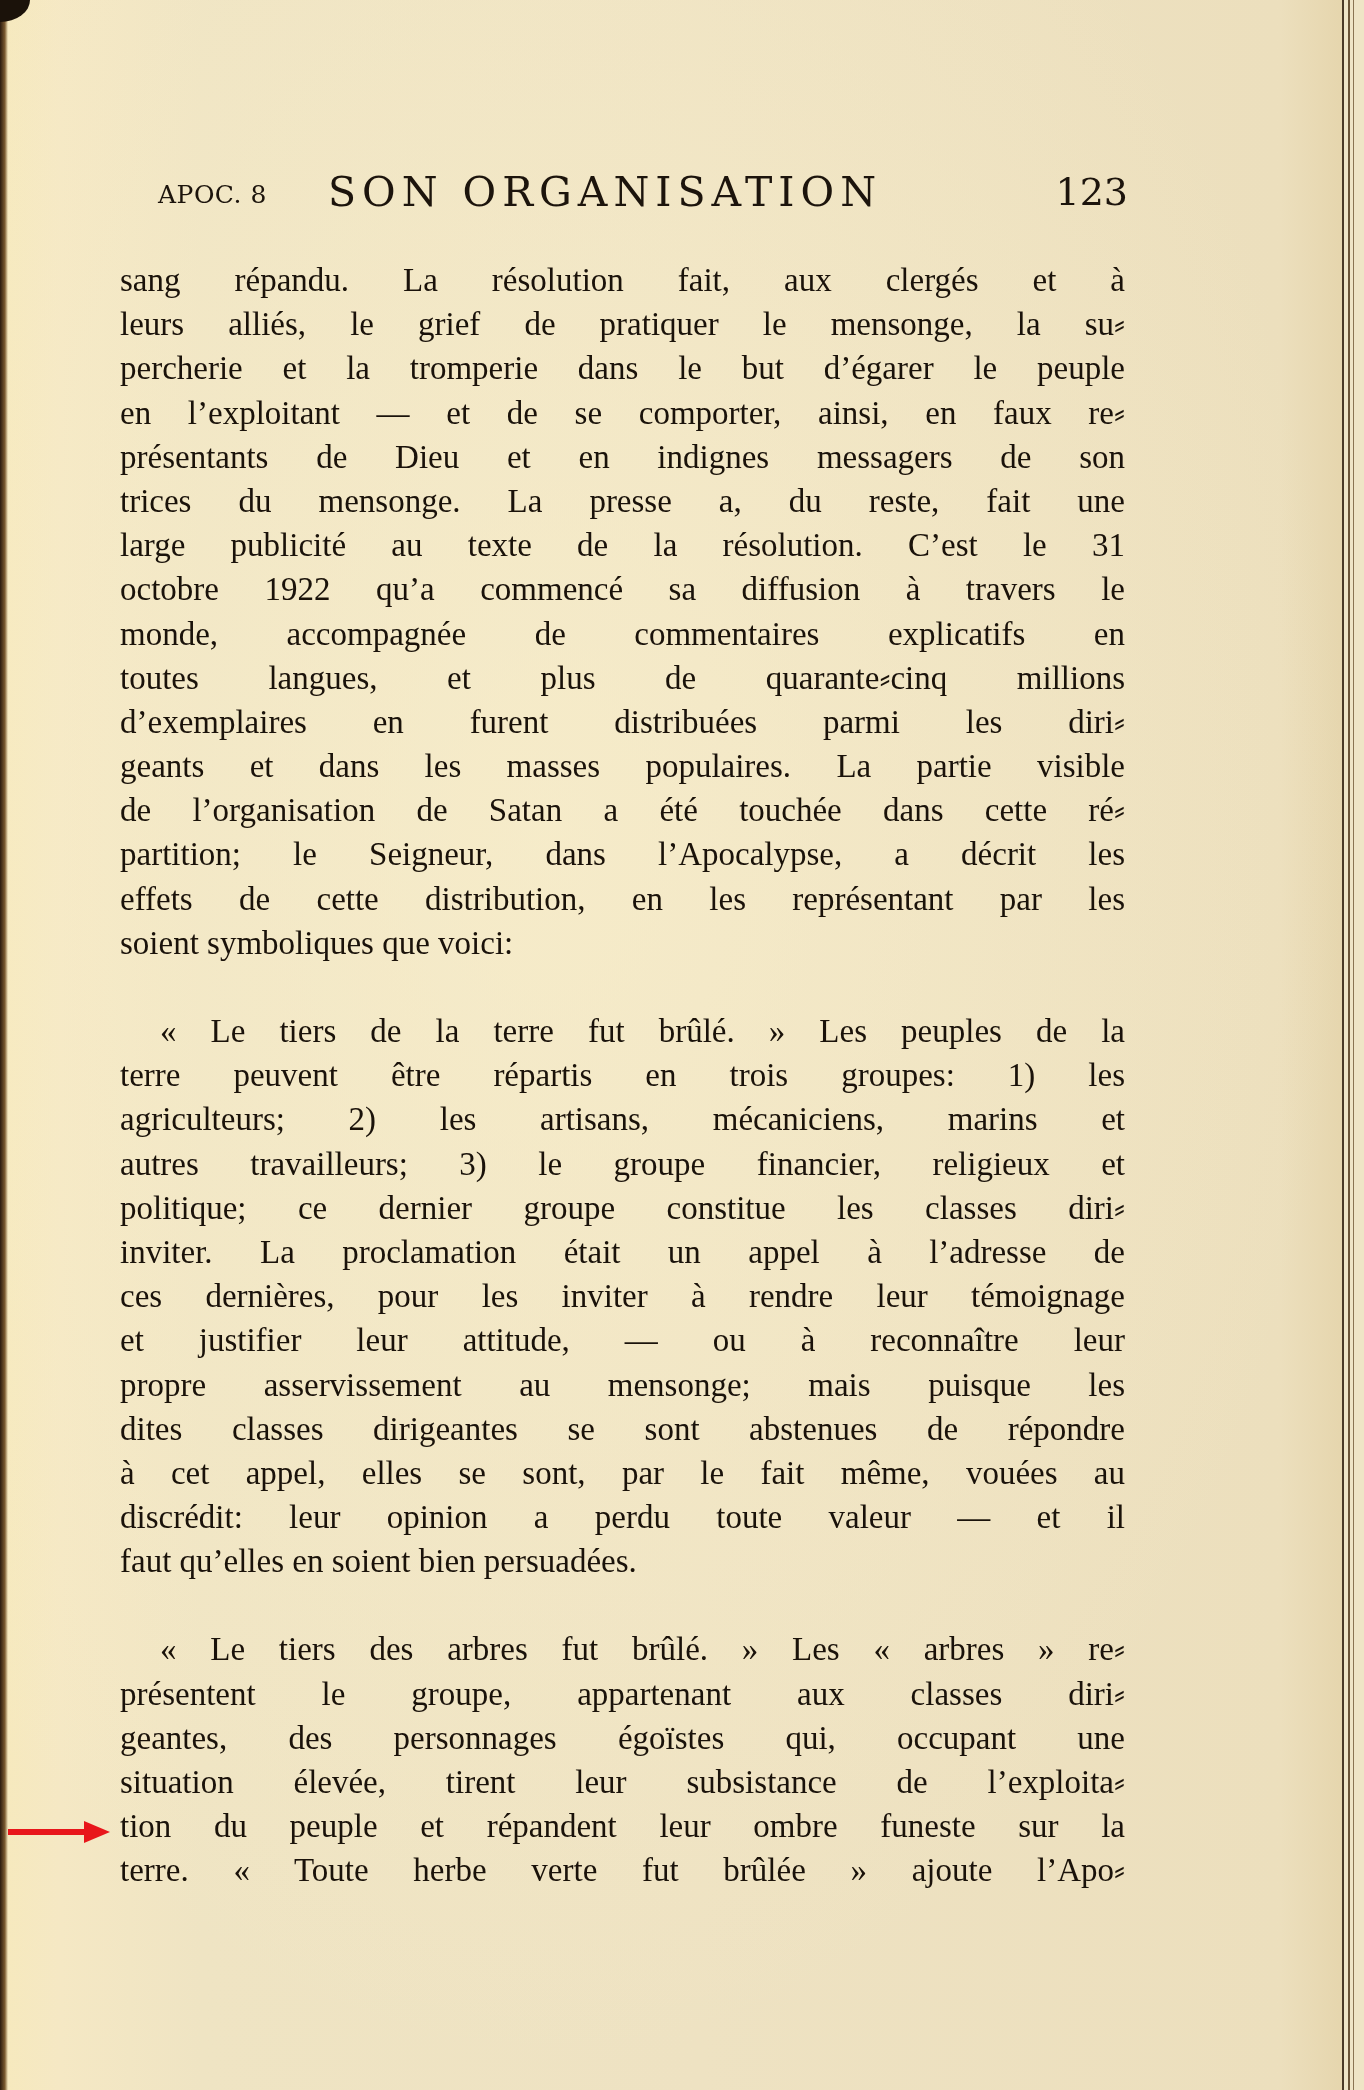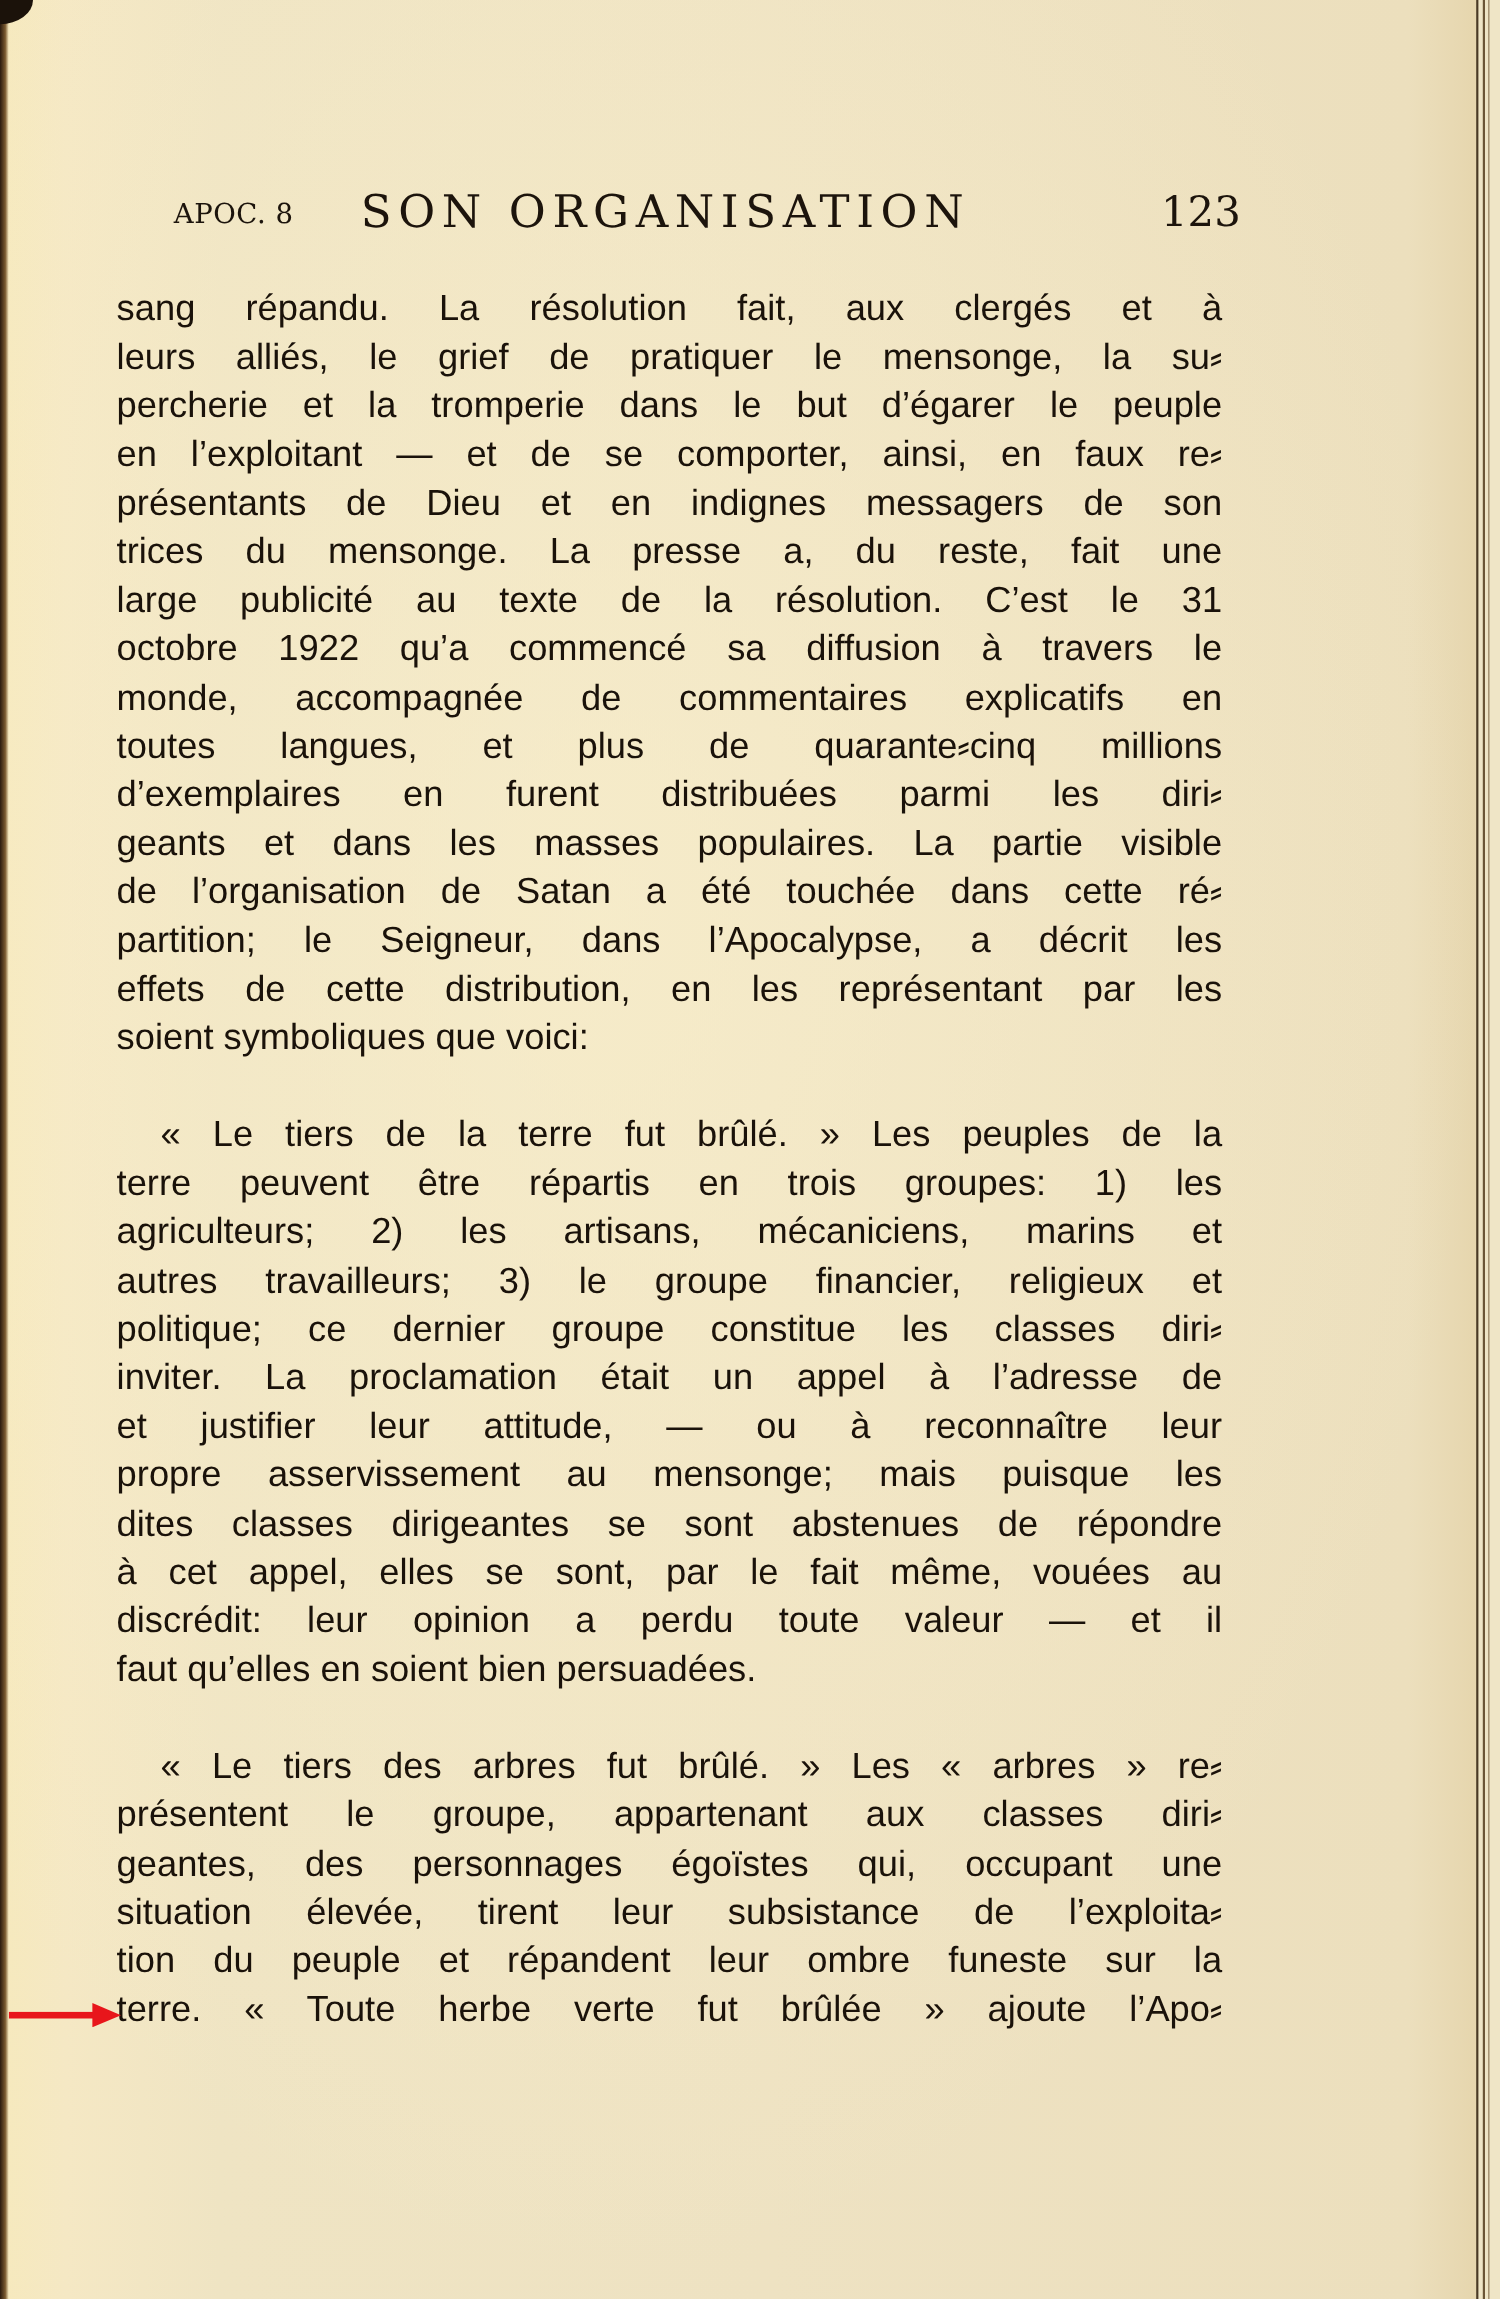--- a/index.html
+++ b/index.html
@@ -39,22 +39,22 @@
   .rh-left {
     position:absolute; left:0; top:12px; font-size:25px; letter-spacing:0.5px;margin-left:40px;
   }
   .rh-center {
     position:absolute; left:210px; top:0; font-size:41px; letter-spacing:6px;
   }
   .rh-right {
     position:absolute; right:0; top:2px; font-size:38px;
   }
   .body-text {
-    position:absolute; left:106px; top:258px; width:1005px;
-    font-family:Liberation Sans, sans-serif; font-size:33px; line-height:44.2px;
+    position:absolute; left:120px; top:258px; width:1005px;
+    font-family:Liberation Serif, serif; font-size:33px; line-height:44.2px;
     color:#1a120a;
   }
   .line {
     display:block; white-space:nowrap; text-align:justify; text-align-last:justify;
     height:44.2px; overflow:visible;
   }
   .line.last { text-align-last:left; }
   .line.indent { padding-left:40px;margin-top:44px; }
   .arrow {
     position:absolute; left:8px; top:1821px; width:102px; height:22px;
@@ -90,20 +90,21 @@
       <span class="line">de l’organisation de Satan a été touchée dans cette ré⸗</span>
       <span class="line">partition; le Seigneur, dans l’Apocalypse, a décrit les</span>
       <span class="line">effets de cette distribution, en les représentant par les</span>
       <span class="line last">soient symboliques que voici:</span>
       <span class="line indent">« Le tiers de la terre fut brûlé. » Les peuples de la</span>
       <span class="line">terre peuvent être répartis en trois groupes: 1) les</span>
       <span class="line">agriculteurs; 2) les artisans, mécaniciens, marins et</span>
       <span class="line">autres travailleurs; 3) le groupe financier, religieux et</span>
       <span class="line">politique; ce dernier groupe constitue les classes diri⸗</span>
       <span class="line">inviter. La proclamation était un appel à l’adresse de</span>
+      <span class="line">ces dernières, pour les inviter à rendre leur témoignage</span>
       <span class="line">et justifier leur attitude, — ou à reconnaître leur</span>
       <span class="line">propre asservissement au mensonge; mais puisque les</span>
       <span class="line">dites classes dirigeantes se sont abstenues de répondre</span>
       <span class="line">à cet appel, elles se sont, par le fait même, vouées au</span>
       <span class="line">discrédit: leur opinion a perdu toute valeur — et il</span>
       <span class="line last">faut qu’elles en soient bien persuadées.</span>
       <span class="line indent">« Le tiers des arbres fut brûlé. » Les « arbres » re⸗</span>
       <span class="line">présentent le groupe, appartenant aux classes diri⸗</span>
       <span class="line">geantes, des personnages égoïstes qui, occupant une</span>
       <span class="line">situation élevée, tirent leur subsistance de l’exploita⸗</span>

